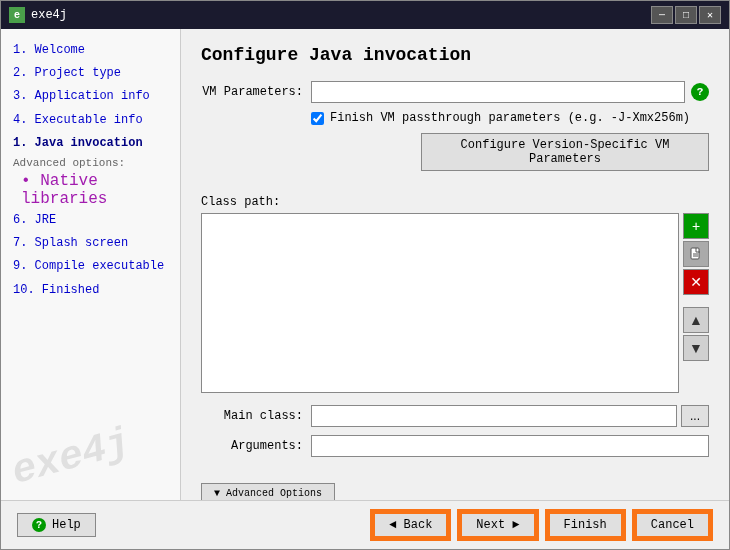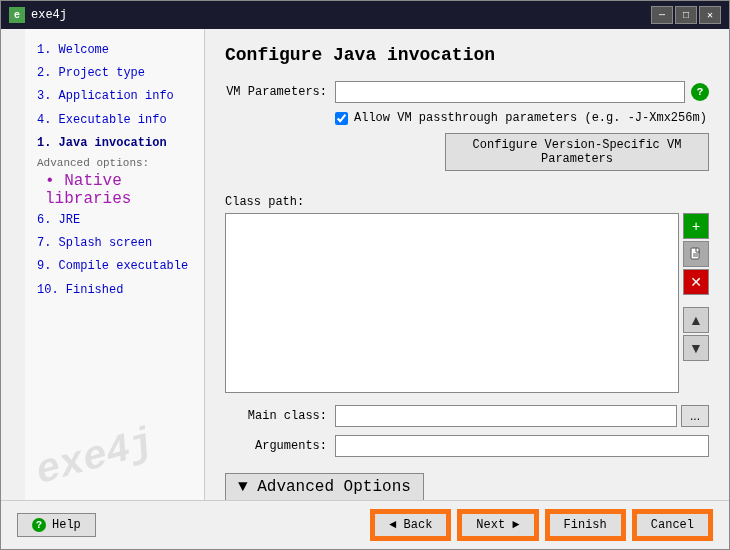--- a/index.html
+++ b/index.html
@@ -63,21 +63,20 @@
       display: flex;
       align-items: center;
       justify-content: center;
       cursor: pointer;
     }
 
     .content-area {
       display: flex;
       flex: 1;
       overflow: hidden;
-      padding-left: 24px;
     }
 
     .sidebar {
       width: 180px;
       background: #f8f8f8;
       border-right: 1px solid #ccc;
       padding: 10px 8px;
       flex-shrink: 0;
       position: relative;
     }
@@ -277,26 +276,26 @@
       padding: 2px 8px;
       font-size: 12px;
       background: #e0e0e0;
       border: 1px solid #888;
       cursor: pointer;
       height: 22px;
     }
 
     .advanced-btn {
       padding: 4px 12px;
-      font-size: 16px;
-      font-family: 'Courier New', monospace;
-      background: #e0e0e0;
-      border: 1px solid #888;
-      cursor: pointer;
-      margin-top: 8px;
+      font-size: 10px;
+      font-family: 'Courier New', monospace;
+      background: #e0e0e0;
+      border: 1px solid #888;
+      cursor: pointer;
+      margin-top: 18px;
     }
 
     .bottom-bar {
       background: #f0f0f0;
       border-top: 1px solid #ccc;
       padding: 8px 16px;
       display: flex;
       justify-content: space-between;
       align-items: center;
       flex-shrink: 0;
@@ -404,21 +403,21 @@
       <div class="main-title">Configure Java invocation</div>
 
       <div class="form-row">
         <span class="form-label">VM Parameters:</span>
         <input class="form-input" type="text" value="" style="">
         <div class="help-icon">?</div>
       </div>
 
       <div class="checkbox-row">
         <input type="checkbox" checked="" style="">
-        <span class="checkbox-label">Allow VM passthrough parameters (e.g. -J-Xmx256m)</span>
+        <span class="checkbox-label">Finish VM passthrough parameters (e.g. -J-Xmx256m)</span>
       </div>
 
       <div style="margin-left: 110px; margin-bottom: 12px;">
         <button class="configure-btn">Configure Version-Specific VM Parameters</button>
       </div>
 
       <div class="classpath-label">Class path:</div>
 
       <div class="classpath-area-wrapper">
         <div class="classpath-area"></div>

